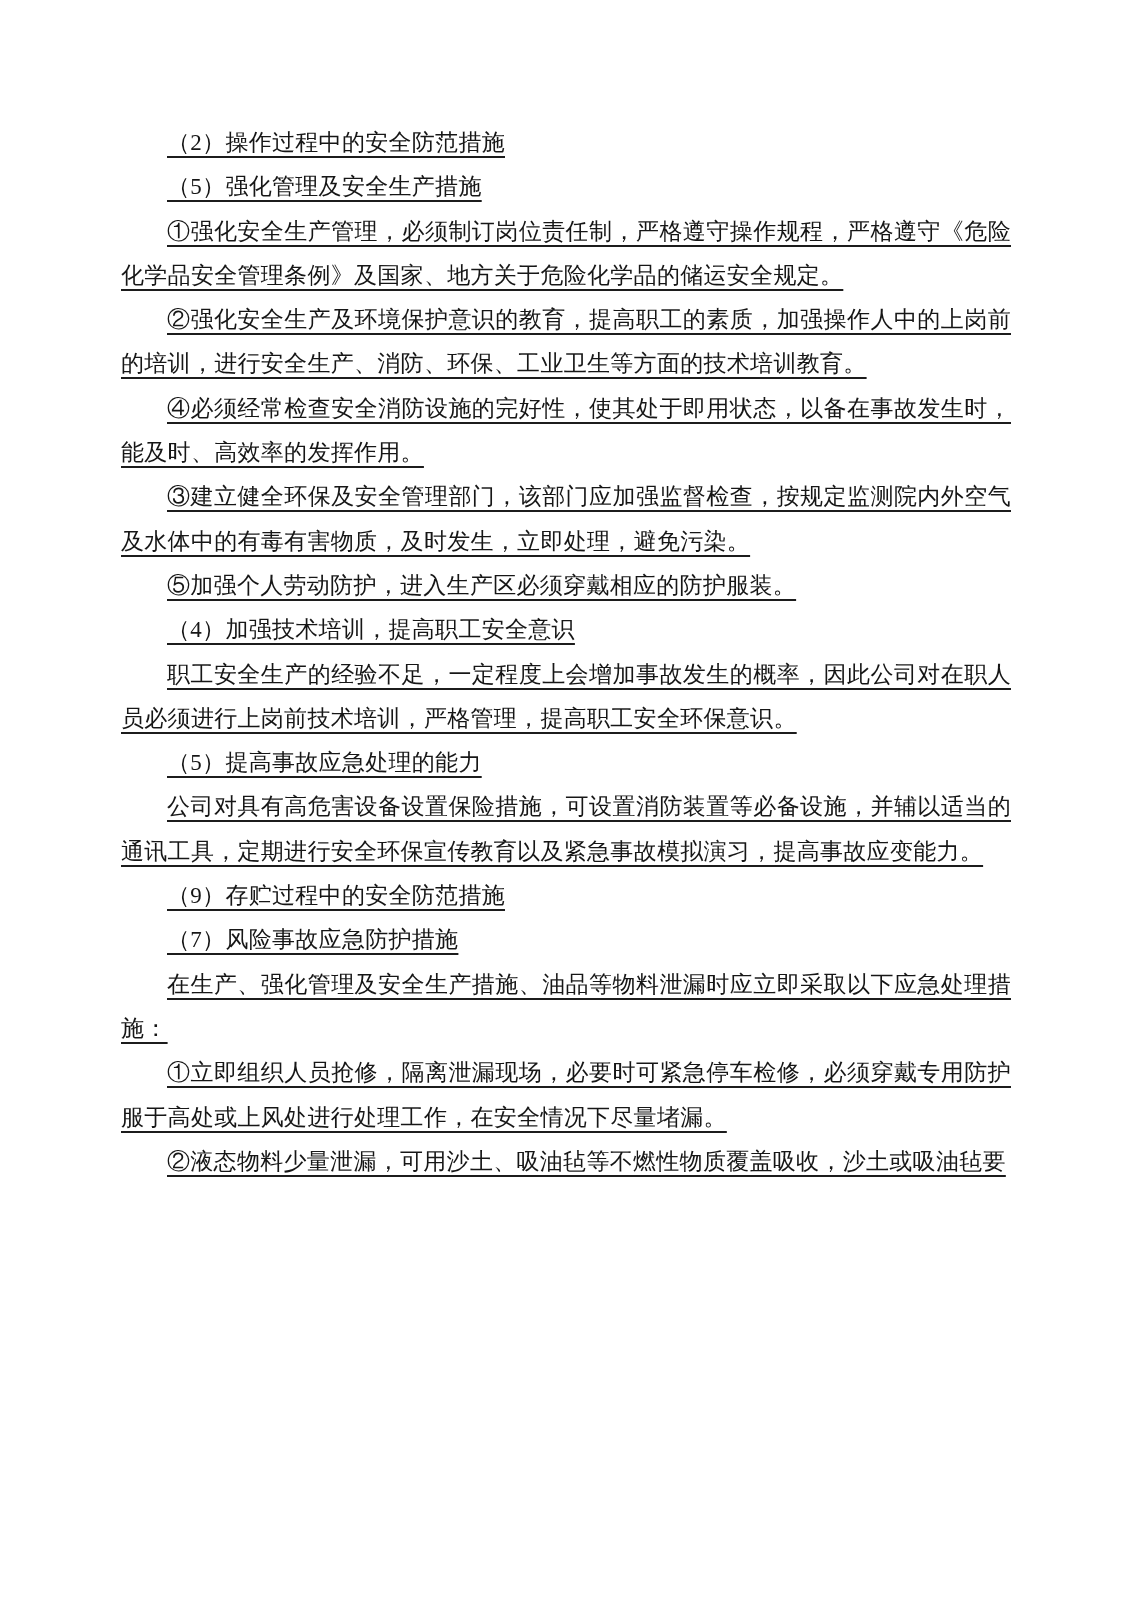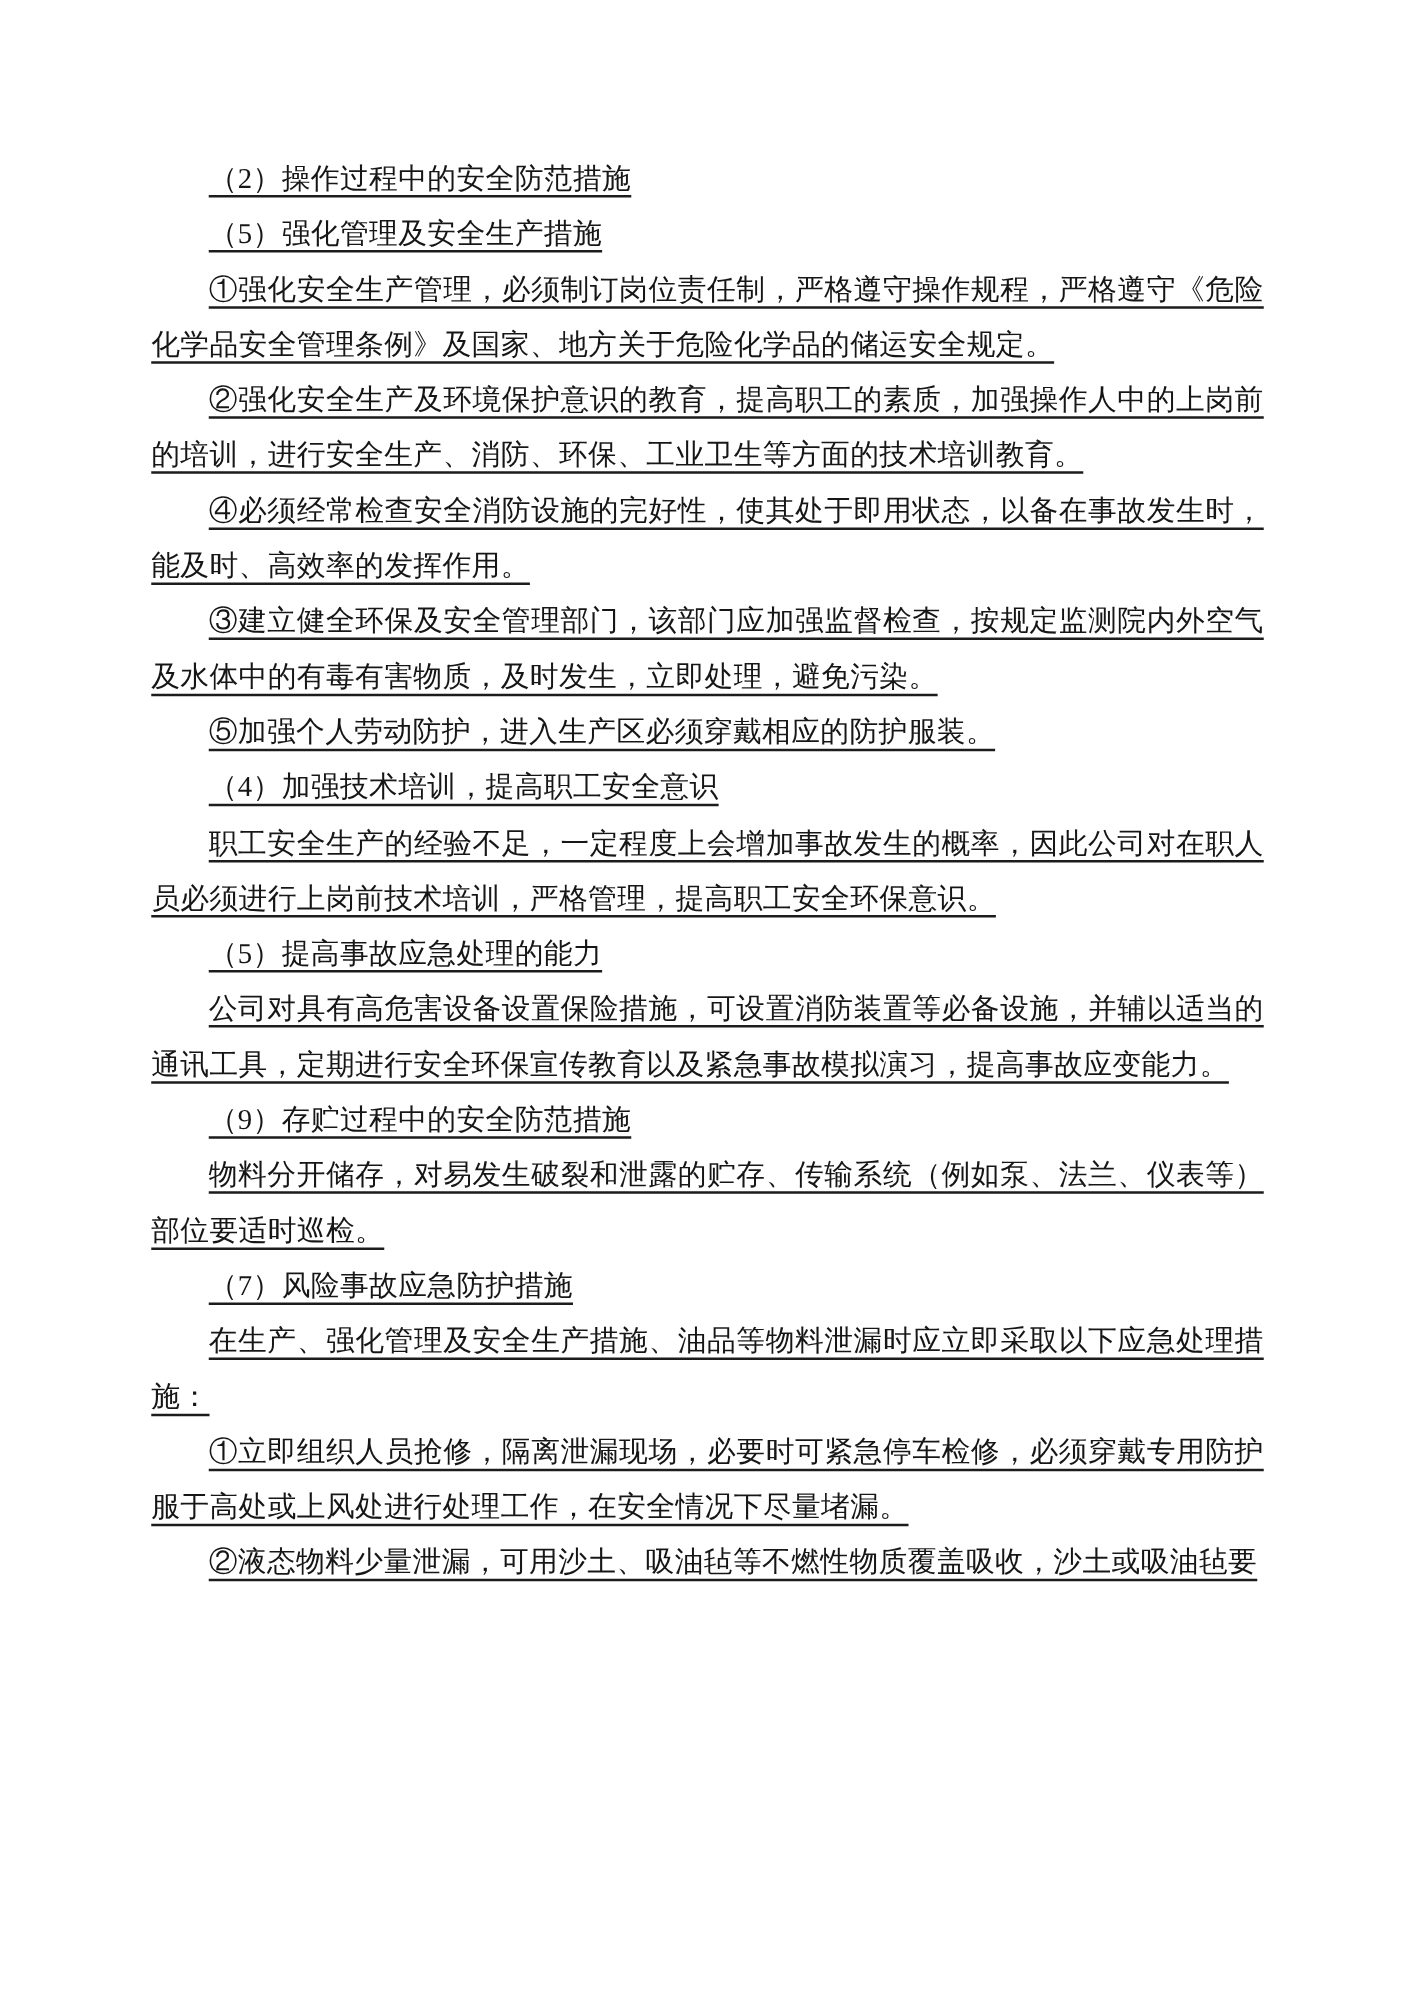--- a/index.html
+++ b/index.html
@@ -61,21 +61,20 @@
       <p class="para body">①强化安全生产管理，必须制订岗位责任制，严格遵守操作规程，严格遵守《危险化学品安全管理条例》及国家、地方关于危险化学品的储运安全规定。</p>
       <p class="para body">②强化安全生产及环境保护意识的教育，提高职工的素质，加强操作人中的上岗前的培训，进行安全生产、消防、环保、工业卫生等方面的技术培训教育。</p>
       <p class="para body">④必须经常检查安全消防设施的完好性，使其处于即用状态，以备在事故发生时，能及时、高效率的发挥作用。</p>
       <p class="para body">③建立健全环保及安全管理部门，该部门应加强监督检查，按规定监测院内外空气及水体中的有毒有害物质，及时发生，立即处理，避免污染。</p>
       <p class="para body">⑤加强个人劳动防护，进入生产区必须穿戴相应的防护服装。</p>
       <p class="para heading">（4）加强技术培训，提高职工安全意识</p>
       <p class="para body">职工安全生产的经验不足，一定程度上会增加事故发生的概率，因此公司对在职人员必须进行上岗前技术培训，严格管理，提高职工安全环保意识。</p>
       <p class="para heading">（5）提高事故应急处理的能力</p>
       <p class="para body">公司对具有高危害设备设置保险措施，可设置消防装置等必备设施，并辅以适当的通讯工具，定期进行安全环保宣传教育以及紧急事故模拟演习，提高事故应变能力。</p>
       <p class="para heading">（9）存贮过程中的安全防范措施</p>
-      <p class="para body">物料分开储存，对易发生破裂和泄露的贮存、传输系统（例如泵、法兰、仪表等）部位要适时巡检。</p>
       <p class="para heading">（7）风险事故应急防护措施</p>
       <p class="para body">在生产、强化管理及安全生产措施、油品等物料泄漏时应立即采取以下应急处理措施：</p>
       <p class="para body">①立即组织人员抢修，隔离泄漏现场，必要时可紧急停车检修，必须穿戴专用防护服于高处或上风处进行处理工作，在安全情况下尽量堵漏。</p>
       <p class="para body">②液态物料少量泄漏，可用沙土、吸油毡等不燃性物质覆盖吸收，沙土或吸油毡要</p>
     </div>
   <div class="page-footer">
     <span class="page-number">23</span>
   </div>
 </div>
 

